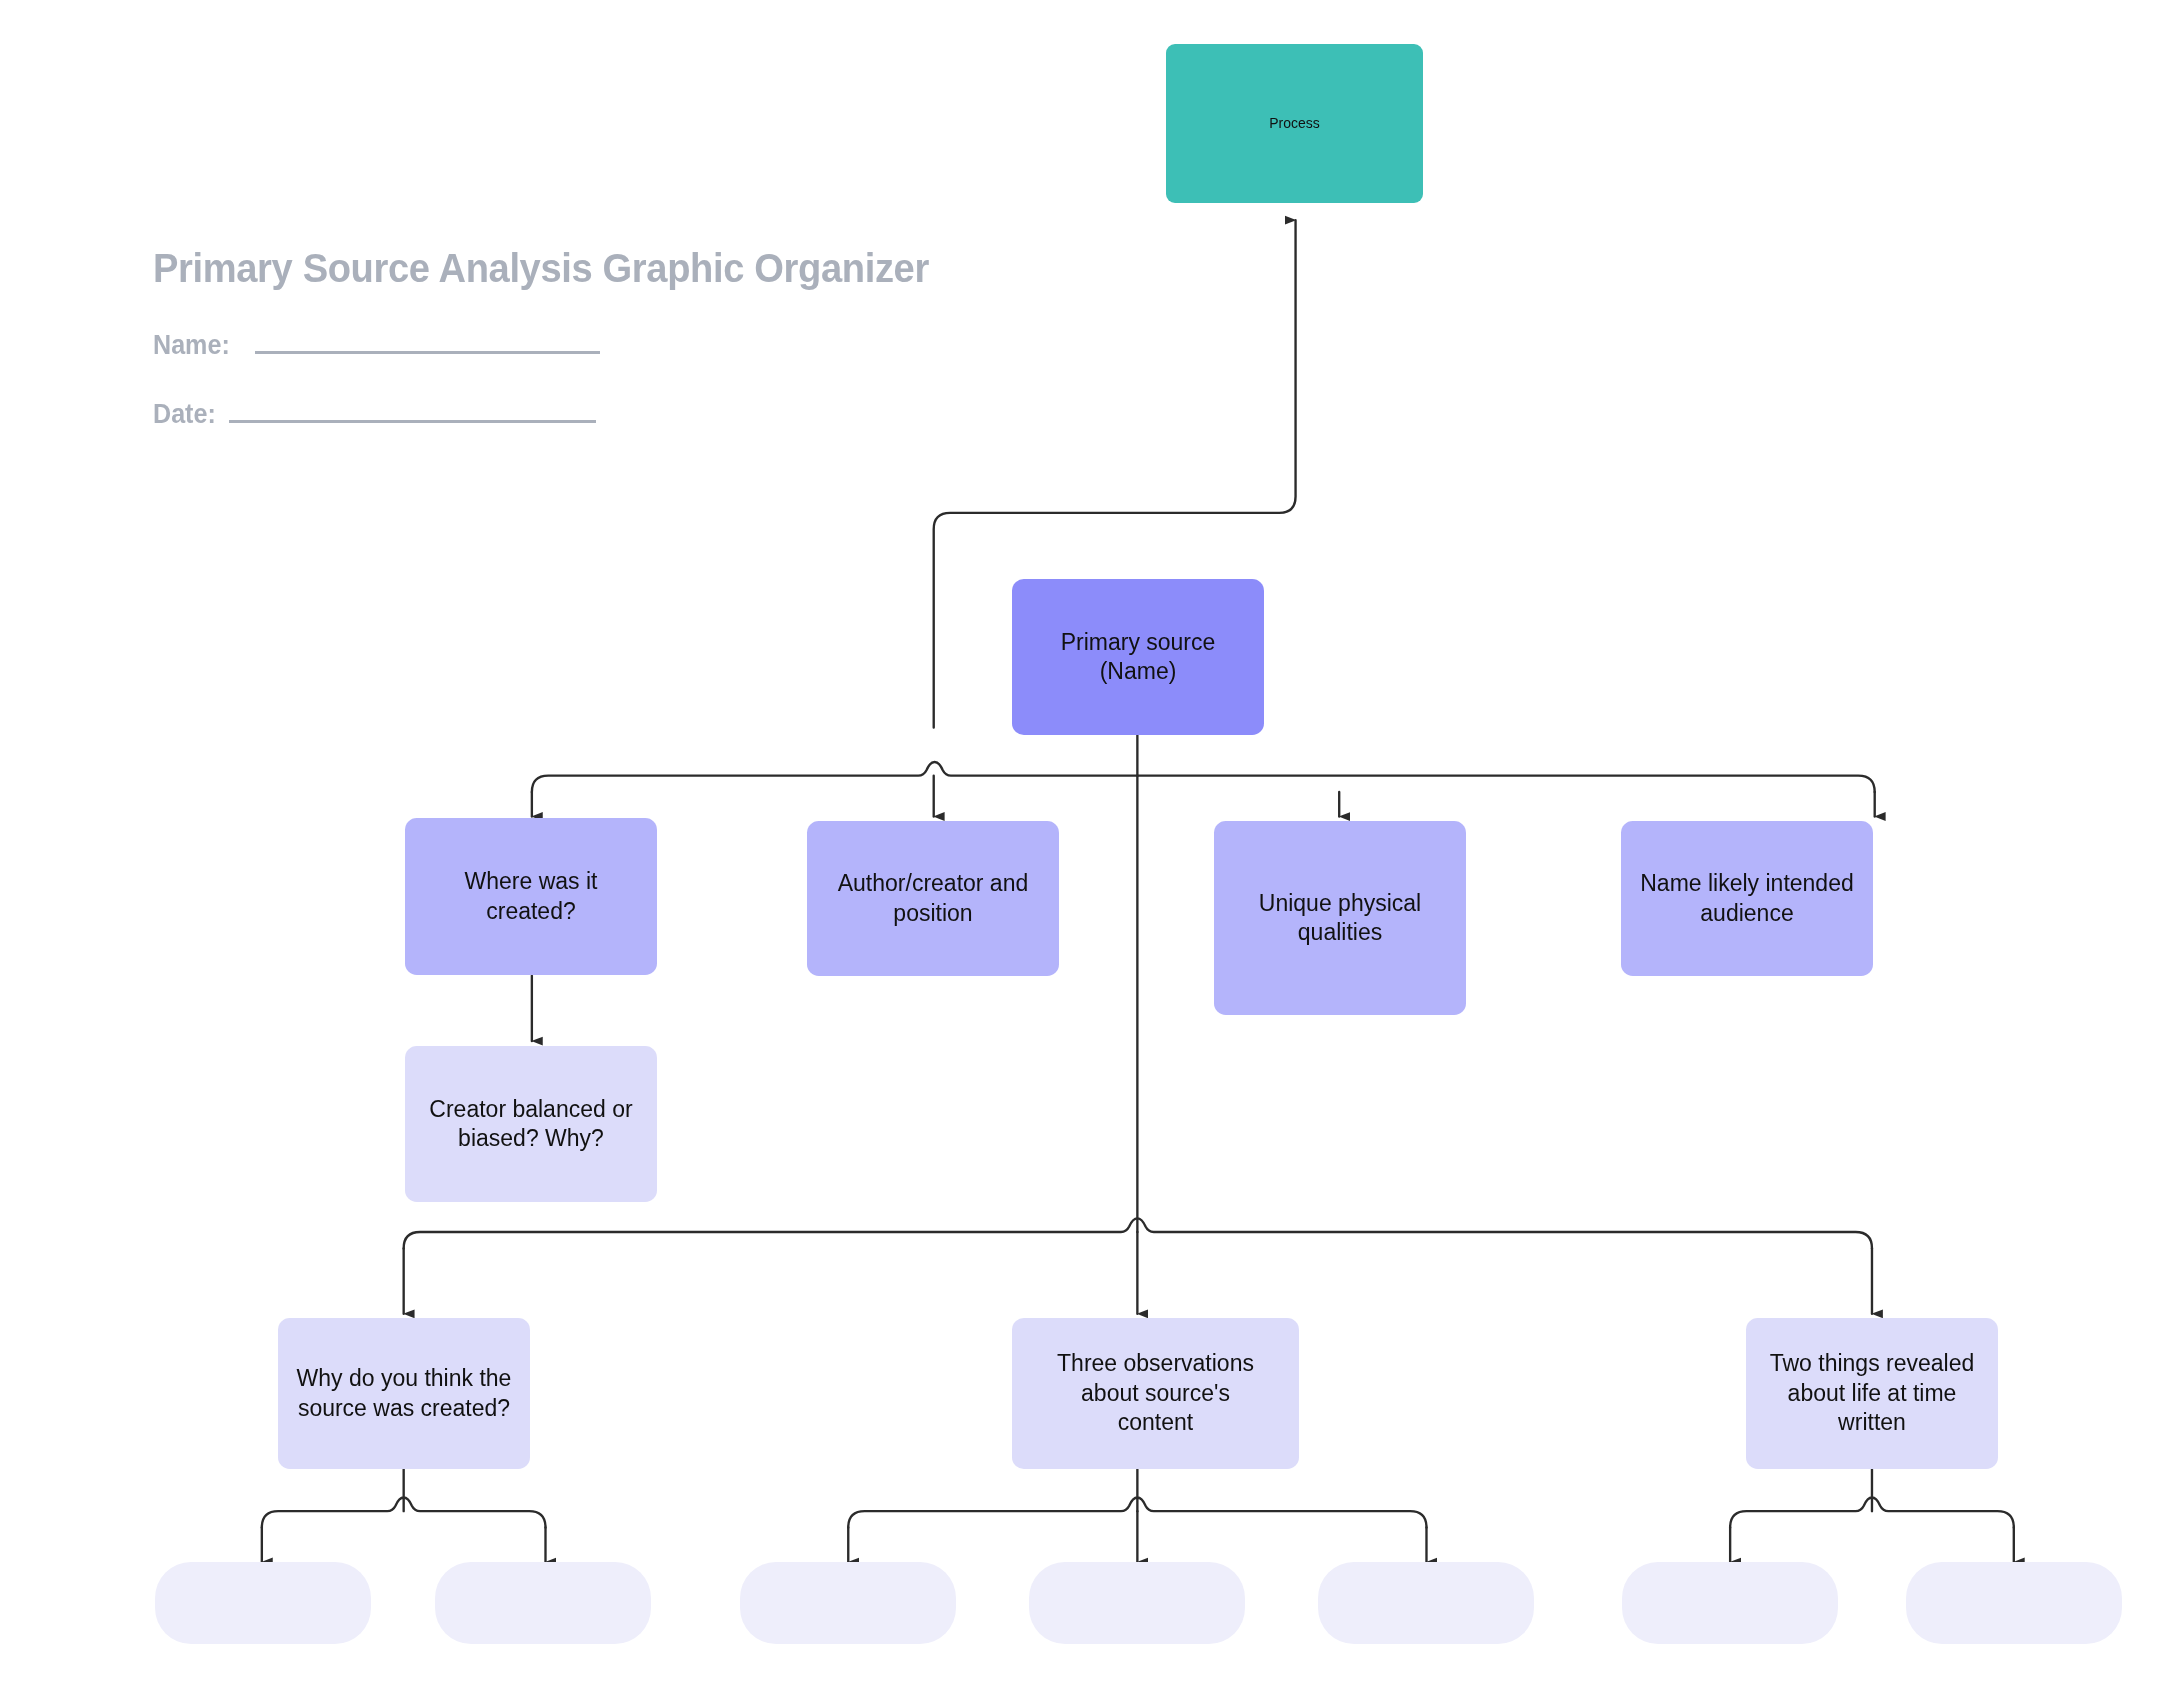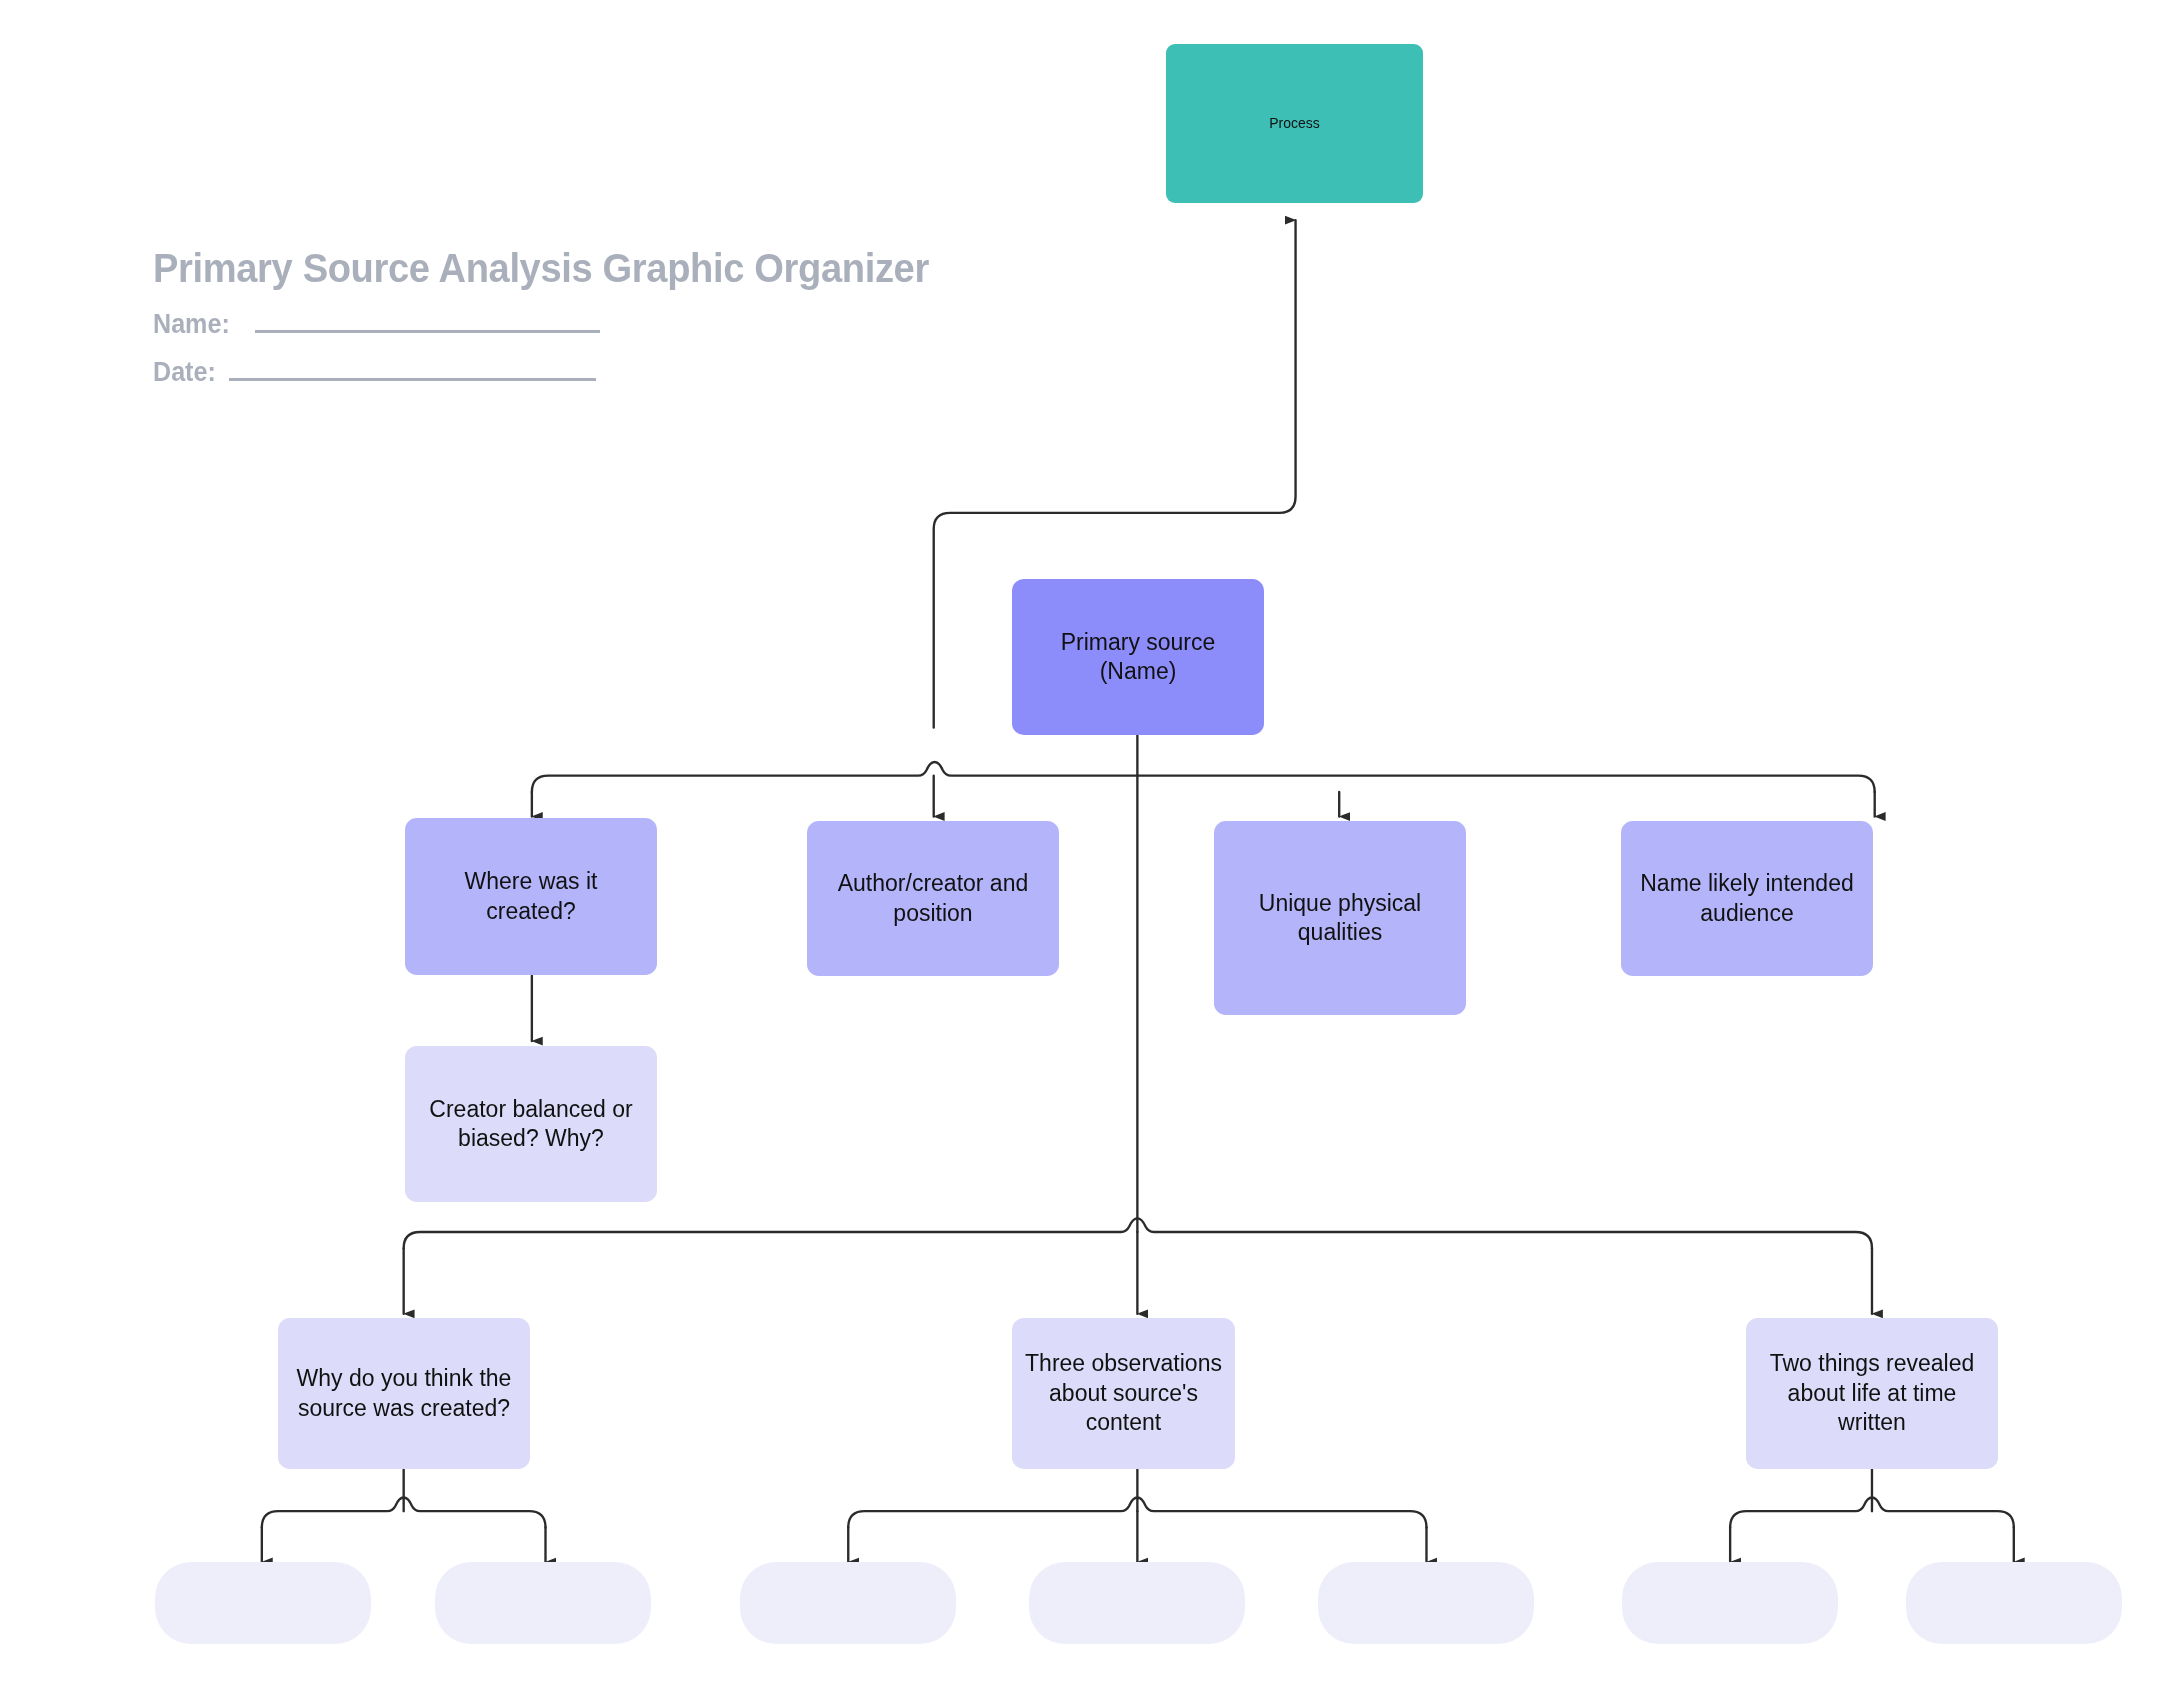--- a/index.html
+++ b/index.html
@@ -45,21 +45,21 @@
     color: #aab0bb;
     letter-spacing: -0.4px;
     white-space: nowrap;
     font-stretch: condensed;
     transform: scaleX(0.93);
     transform-origin: left center;
   }
   .field-row {
     display: flex;
     align-items: baseline;
-    margin-top: 17px;
+    margin-top: 38px;
   }
   .field-label {
     font-size: 27px;
     font-weight: bold;
     color: #aab0bb;
     width: 98px;
     transform: scaleX(0.93);
     transform-origin: left center;
   }
   .field-rule {
@@ -235,21 +235,21 @@
     </span>
   </div>
 
   <div class="node node-l3" style="left:278px; top:1318px; width:252px; height:151px;">
     <span>
       <span>Why do you think the</span><br>
       <span>source was created?</span>
     </span>
   </div>
 
-  <div class="node node-l3" style="left:1012px; top:1318px; width:223px; height:151px;">
+  <div class="node node-l3" style="left:1012px; top:1318px; width:287px; height:151px;">
     <span>
       <span>Three observations</span><br>
       <span>about source's</span><br>
       <span>content</span>
     </span>
   </div>
 
   <div class="node node-l3" style="left:1746px; top:1318px; width:252px; height:151px;">
     <span>
       <span>Two things revealed</span><br>

